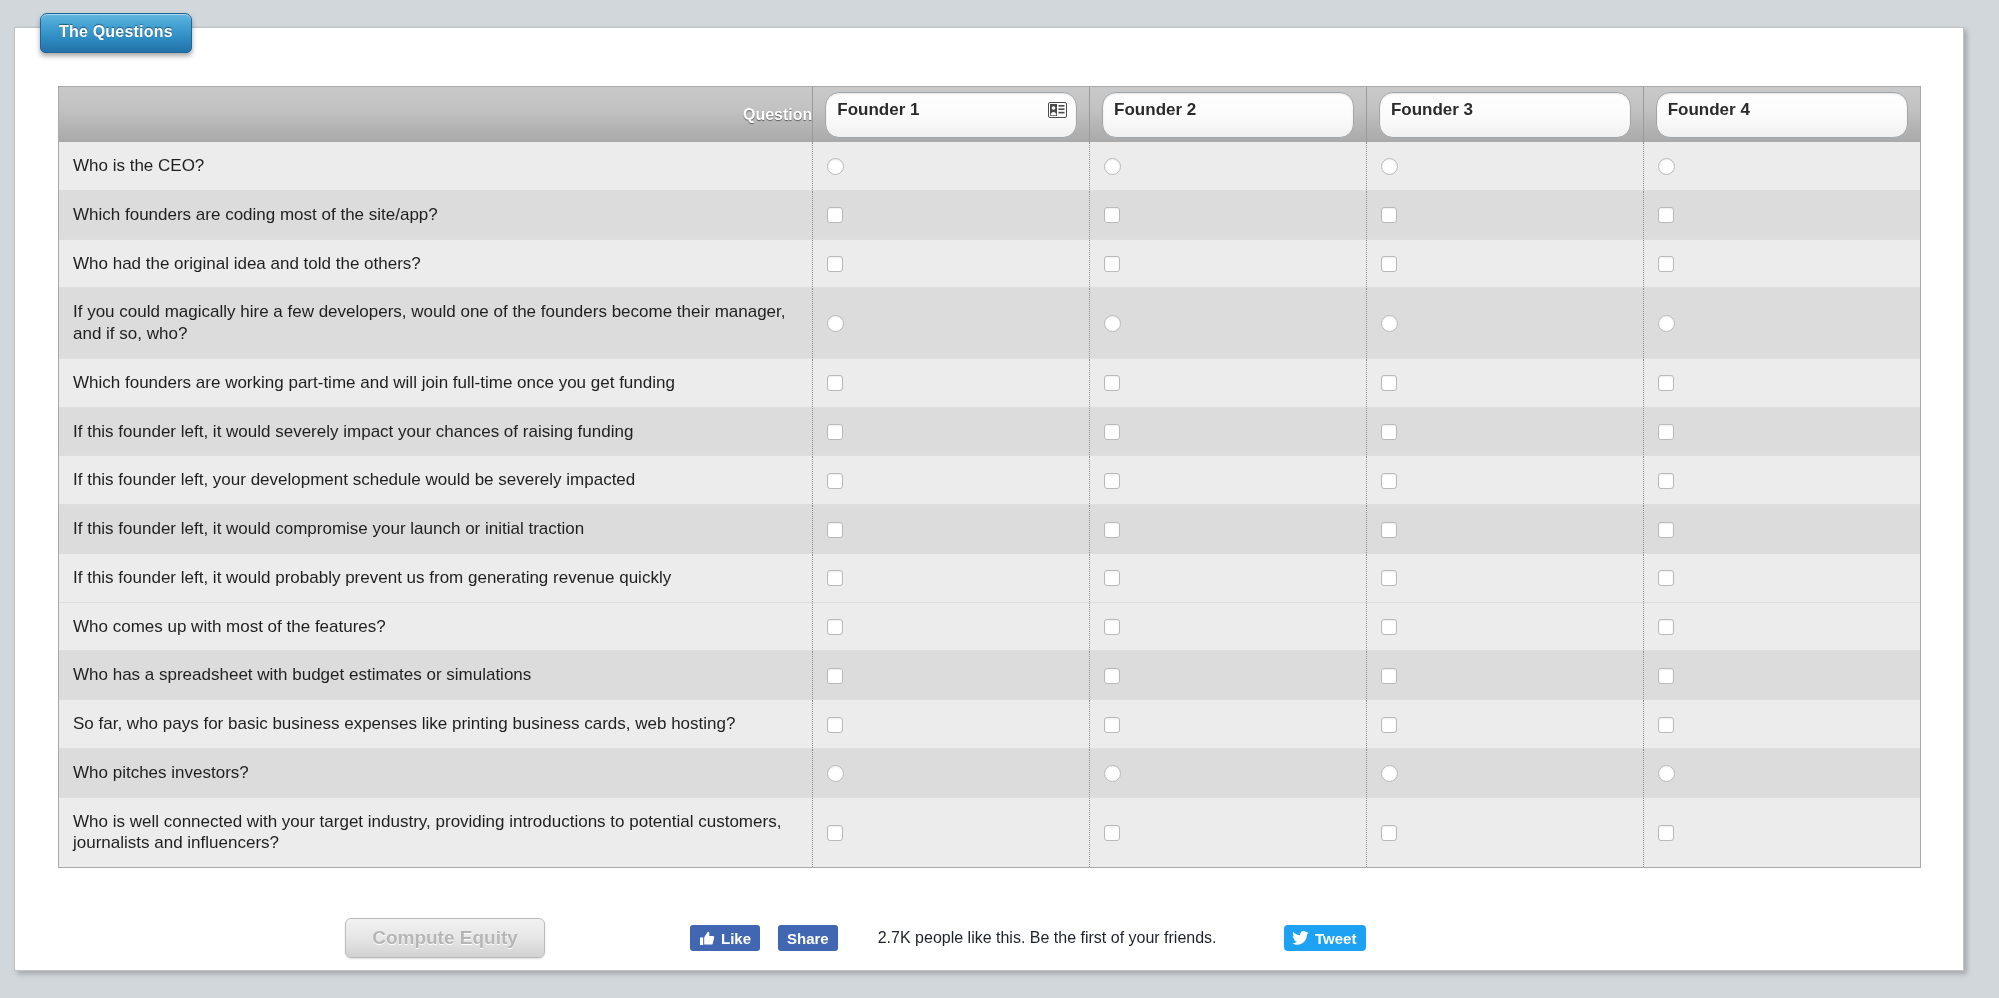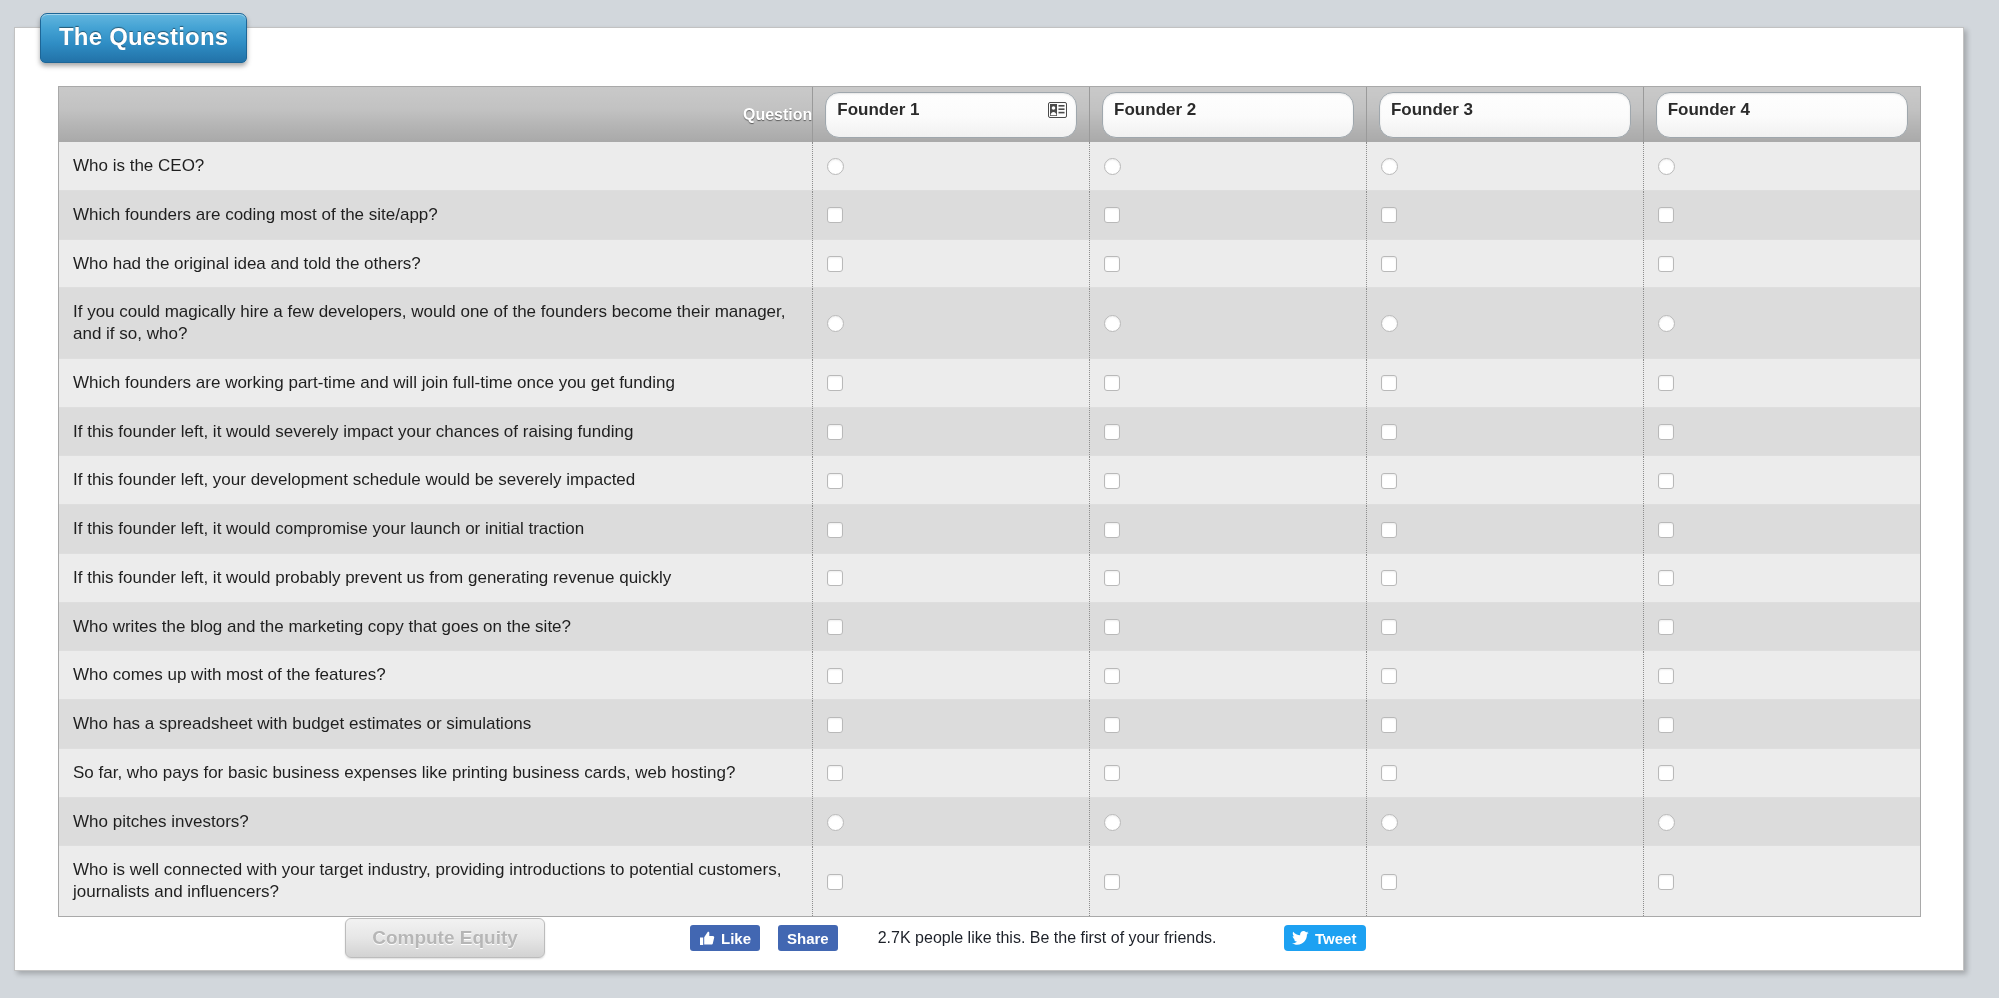--- a/index.html
+++ b/index.html
@@ -27,21 +27,21 @@
     left: 40px; top: 13px;
     z-index: 40;
   }
   .tab {
     display: inline-block;
     padding: 9px 18px 11px 18px;
     border-radius: 7px 7px 5px 5px;
     background: linear-gradient(to bottom, #63b6de 0%, #45a3d4 28%, #2f8dc4 62%, #2272a8 100%);
     border: 1px solid #1d6697;
     color: #ffffff;
-    font-size: 24px;
+    font-size: 16px;
     font-weight: bold;
     letter-spacing: 0.2px;
     text-shadow: 0 -1px 1px rgba(0,0,0,0.45);
     box-shadow: 0 3px 5px rgba(0,0,0,0.35), inset 0 1px 0 rgba(255,255,255,0.45);
     white-space: nowrap;
   }
 
   
   .table-wrap {
     position: absolute;
@@ -313,27 +313,20 @@
             <td class="a-cell"><span class="ctrl check"></span></td>
             <td class="a-cell"><span class="ctrl check"></span></td>
           </tr>
           <tr class="odd">
             <td class="q-cell">If this founder left, it would probably prevent us from generating revenue quickly</td>
             <td class="a-cell"><span class="ctrl check"></span></td>
             <td class="a-cell"><span class="ctrl check"></span></td>
             <td class="a-cell"><span class="ctrl check"></span></td>
             <td class="a-cell"><span class="ctrl check"></span></td>
           </tr>
-          <tr class="even">
-            <td class="q-cell">Who writes the blog and the marketing copy that goes on the site?</td>
-            <td class="a-cell"><span class="ctrl check"></span></td>
-            <td class="a-cell"><span class="ctrl check"></span></td>
-            <td class="a-cell"><span class="ctrl check"></span></td>
-            <td class="a-cell"><span class="ctrl check"></span></td>
-          </tr>
           <tr class="odd">
             <td class="q-cell">Who comes up with most of the features?</td>
             <td class="a-cell"><span class="ctrl check"></span></td>
             <td class="a-cell"><span class="ctrl check"></span></td>
             <td class="a-cell"><span class="ctrl check"></span></td>
             <td class="a-cell"><span class="ctrl check"></span></td>
           </tr>
           <tr class="even">
             <td class="q-cell">Who has a spreadsheet with budget estimates or simulations</td>
             <td class="a-cell"><span class="ctrl check"></span></td>

